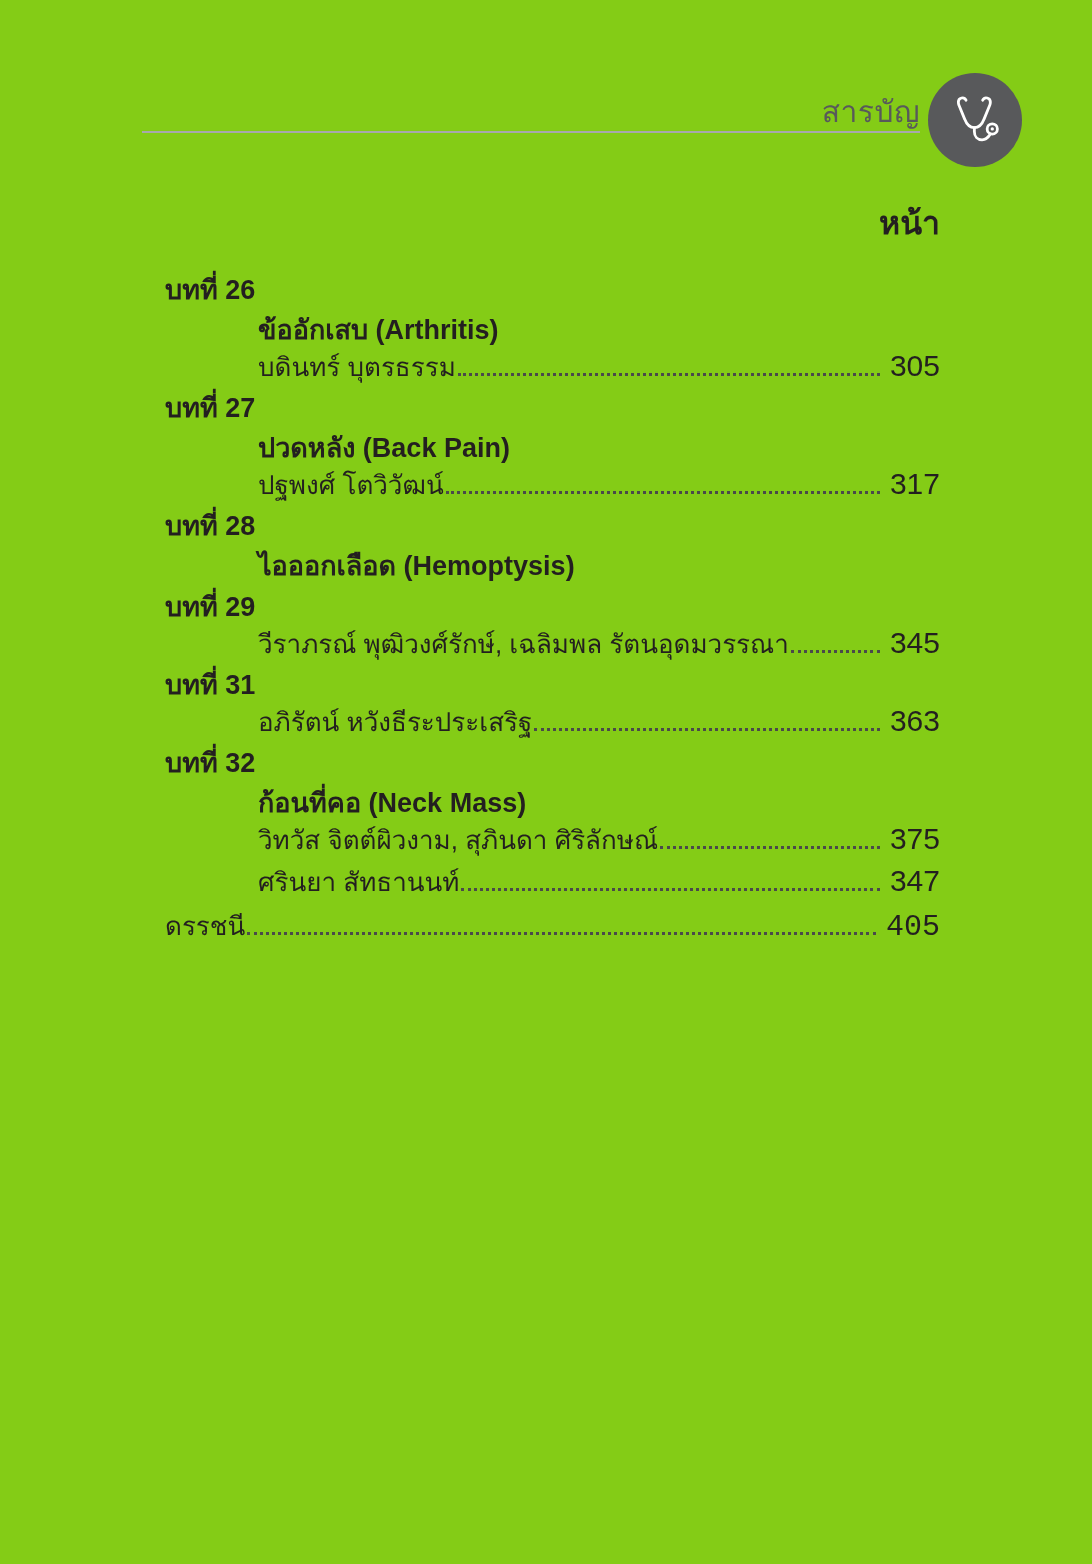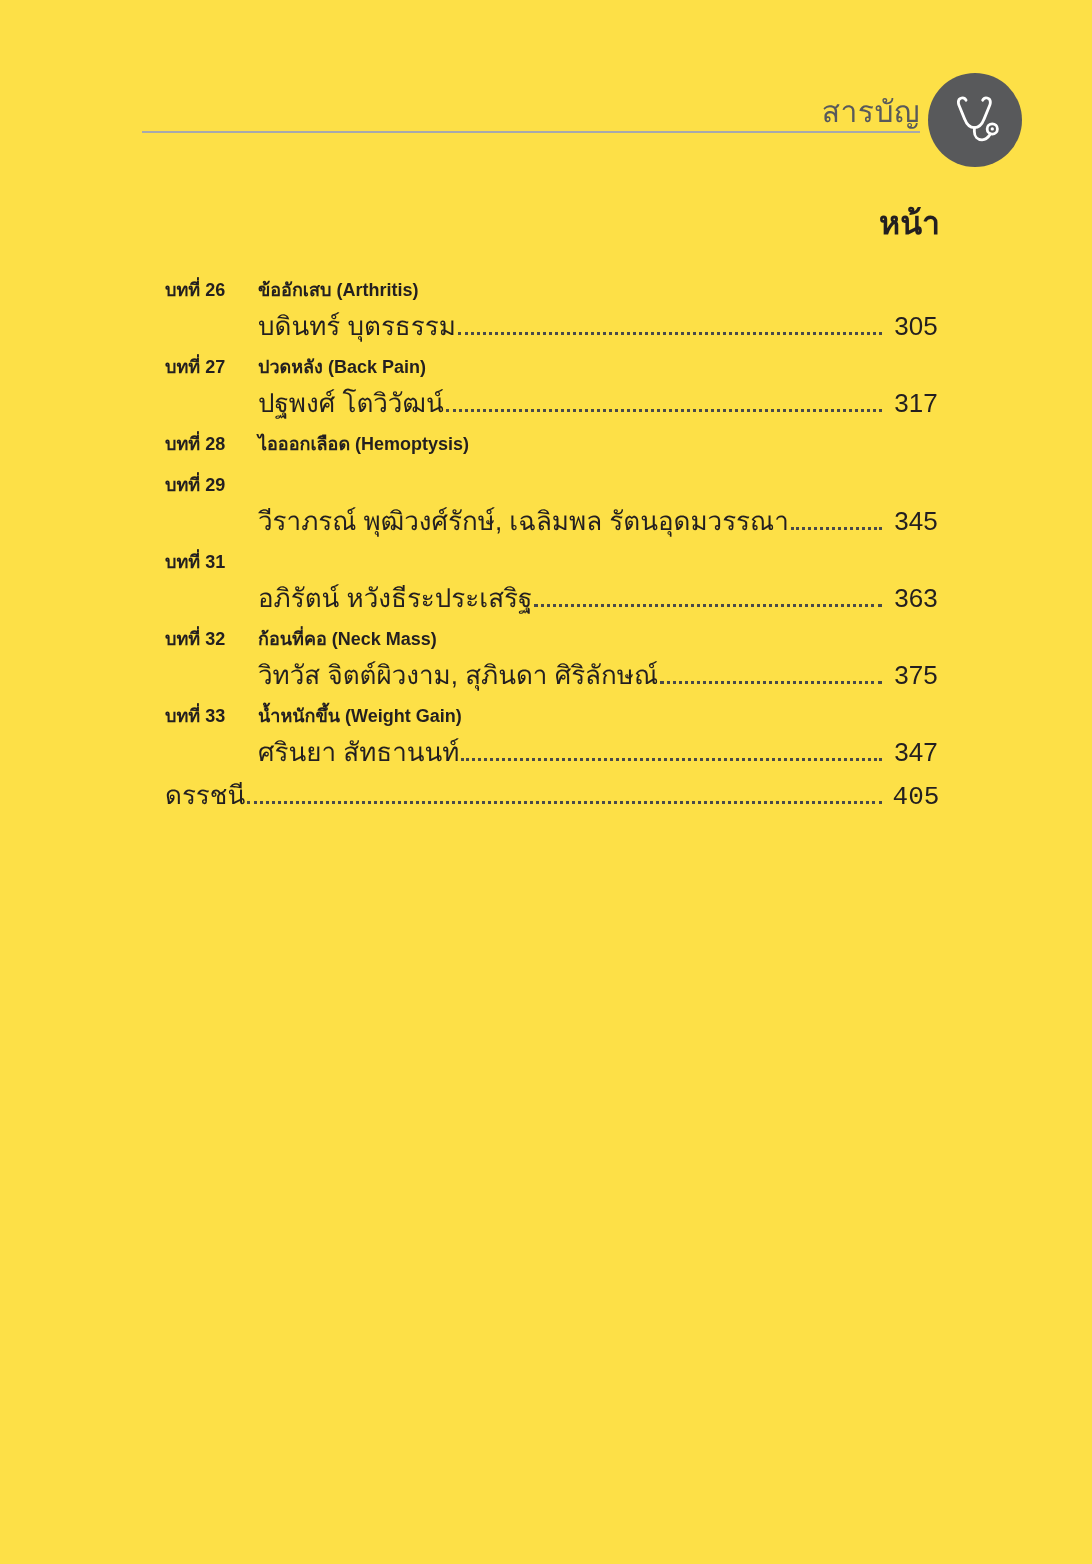--- a/index.html
+++ b/index.html
@@ -4,21 +4,21 @@
 <style>
   html, body {
     margin: 0;
     padding: 0;
     background: #ffffff;
   }
   .page {
     position: relative;
     width: 1092px;
     height: 1564px;
-    background: #fde047;
+    background: #84cc16;
     font-family: "Liberation Sans", sans-serif;
     color: #231f20;
     overflow: hidden;
   }
 
   
   .header {
     position: absolute;
     top: 73px;
     left: 142px;
@@ -71,47 +71,47 @@
     position: absolute;
     top: 272px;
     left: 165px;
     right: 152px;
   }
   .entry { margin-bottom: 5px; }
   .entry-head {
     display: flex;
     line-height: 36px;
     font-weight: 700;
-    font-size: 18px;
+    font-size: 27px;
   }
   .chap {
     flex: 0 0 93px;
     white-space: nowrap;
   }
-  .title { white-space: nowrap; }
+  .title { white-space: nowrap; margin-top: 40px; }
   .entry-sub {
     display: flex;
     align-items: baseline;
     line-height: 36px;
     font-size: 26px;
     padding-left: 93px;
   }
   .entry-sub.no-indent { padding-left: 0; font-family: Liberation Mono, monospace; }
   .authors { white-space: nowrap; }
   .leader {
     flex: 1 1 auto;
     min-width: 24px;
     border-bottom: 3px dotted #4a4a4a;
     margin: 0 10px 7px 2px;
     height: 1px;
   }
   .pagenum {
     flex: 0 0 48px;
     text-align: center;
-    font-size: 26px;
+    font-size: 30px;
   }
   .index-row { margin-top: 9px; }
 </style>
 </head>
 <body>
 
 <div class="page">
 
   <div class="header">
     <div class="header-rule-block">
@@ -193,24 +193,20 @@
         <span class="title">ก้อนที่คอ (Neck Mass)</span>
       </div>
       <div class="entry-sub">
         <span class="authors">วิทวัส จิตต์ผิวงาม, สุภินดา ศิริลักษณ์</span>
         <span class="leader"></span>
         <span class="pagenum">375</span>
       </div>
     </div>
 
     <div class="entry">
-      <div class="entry-head">
-        <span class="chap">บทที่ 33</span>
-        <span class="title">น้ำหนักขึ้น (Weight Gain)</span>
-      </div>
       <div class="entry-sub">
         <span class="authors">ศรินยา สัทธานนท์</span>
         <span class="leader"></span>
         <span class="pagenum">347</span>
       </div>
     </div>
 
     <div class="entry-sub no-indent index-row">
       <span class="authors">ดรรชนี</span>
       <span class="leader"></span>

